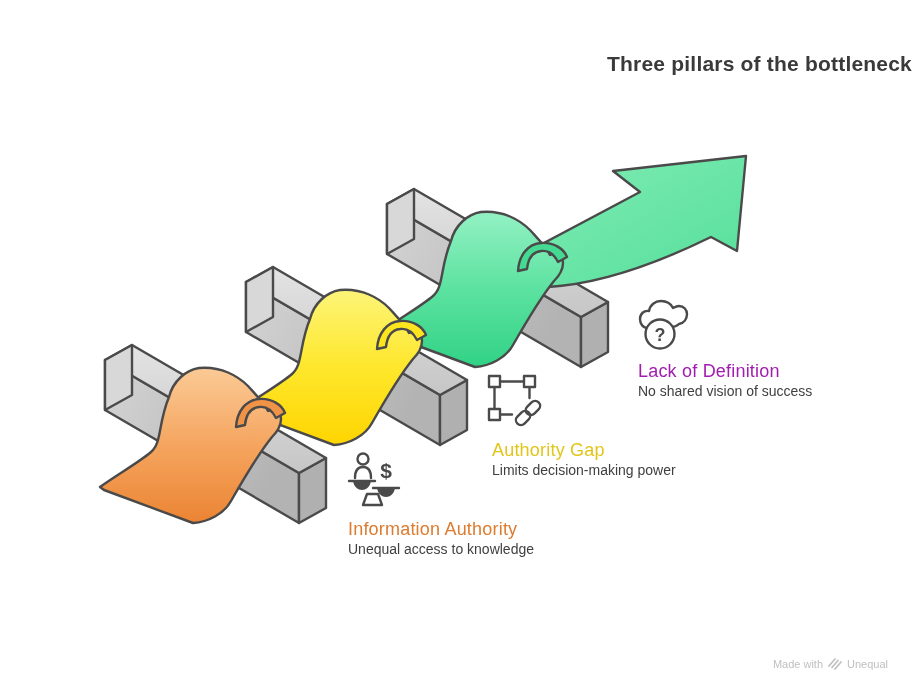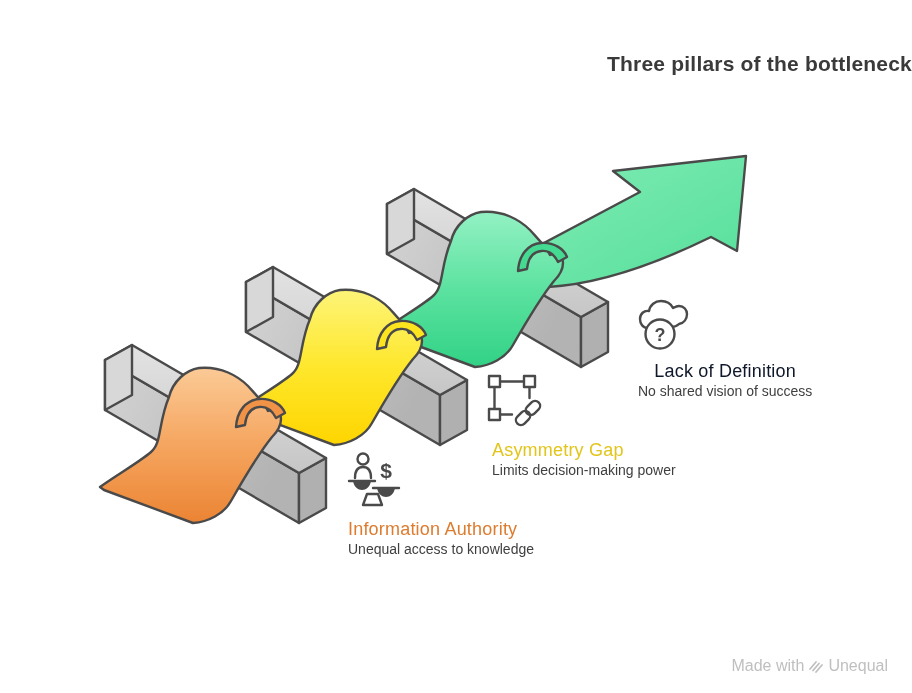--- a/index.html
+++ b/index.html
@@ -8,26 +8,26 @@
   .diagram-svg{position:absolute;left:0;top:0;width:912px;height:693px;}
 
   .page-title{position:absolute;left:0;top:52px;width:100%;text-align:right;
               font-size:21px;font-weight:700;color:#3a3a3a;letter-spacing:.2px;}
 
   .pillar-label{position:absolute;}
   .pillar-heading{font-size:18px;font-weight:500;letter-spacing:.2px;white-space:nowrap;}
   .pillar-desc{font-size:14px;color:#3f3f3f;margin-top:1px;white-space:nowrap;}
   .p1 .pillar-heading{color:#dd7b2e;}
   .p2 .pillar-heading{color:#e2c51a;}
-  .p3 .pillar-heading{color:#0f172a;text-align:center;}
+  .p3 .pillar-heading{color:#a21caf;}
 
   .icon{position:absolute;}
 
   .watermark{position:absolute;right:24px;top:657px;display:flex;align-items:center;gap:5px;
-             font-size:16px;color:#bfbfbf;}
+             font-size:11px;color:#bfbfbf;}
   .watermark svg{display:block;}
 
   
   .bf{stroke:#4a4a4a;stroke-width:2.4;stroke-linejoin:round;}
   .bf-top{fill:url(#gTop);}
   .bf-front{fill:url(#gFront);}
   .bf-endl{fill:#d8d8d8;}
   .bf-endr{fill:#b0b0b0;}
   .ribbon{stroke:#4a4a4a;stroke-width:2.4;stroke-linejoin:round;stroke-linecap:round;}
   .ic{stroke:#4a4a4a;stroke-width:2.4;fill:none;stroke-linecap:round;stroke-linejoin:round;}
@@ -141,21 +141,21 @@
     <path class="ic" d="M14,9.5 L38,9.5 M8.5,15 L8.5,37 M14,42.5 L26,42.5 M43.5,15 L43.5,26"></path>
     <rect class="ic ic-white" x="3" y="4" width="11" height="11"></rect>
     <rect class="ic ic-white" x="38" y="4" width="11" height="11"></rect>
     <rect class="ic ic-white" x="3" y="37" width="11" height="11"></rect>
     <g transform="translate(42,41) rotate(-45)">
       <rect class="ic" x="-15" y="-5" width="16" height="10" rx="5"></rect>
       <rect class="ic" x="-1" y="-5" width="16" height="10" rx="5"></rect>
     </g>
   </svg>
   <div class="pillar-label p2" style="left:492px;top:440px">
-    <div class="pillar-heading">Asymmetry Gap</div>
+    <div class="pillar-heading">Authority Gap</div>
     <div class="pillar-desc">Limits decision-making power</div>
   </div>
 
   <svg class="icon" style="left:636px;top:298px" width="54" height="54" viewBox="0 0 54 54">
     <path class="ic" d="M12,30 C7,30 4,26 4,21 C4,16 8,12 13,13 C14,7 19,3 25,3
                         C31,3 35,6 37,10 C39,9 41,8 43,8 C48,8 51,12 51,16
                         C51,21 48,25 43,26 C41,28 38,29 35,29"></path>
     <circle class="ic ic-white" cx="24" cy="36" r="14.5"></circle>
     <text class="ic-text" x="24" y="43" font-size="18" text-anchor="middle">?</text>
   </svg>

